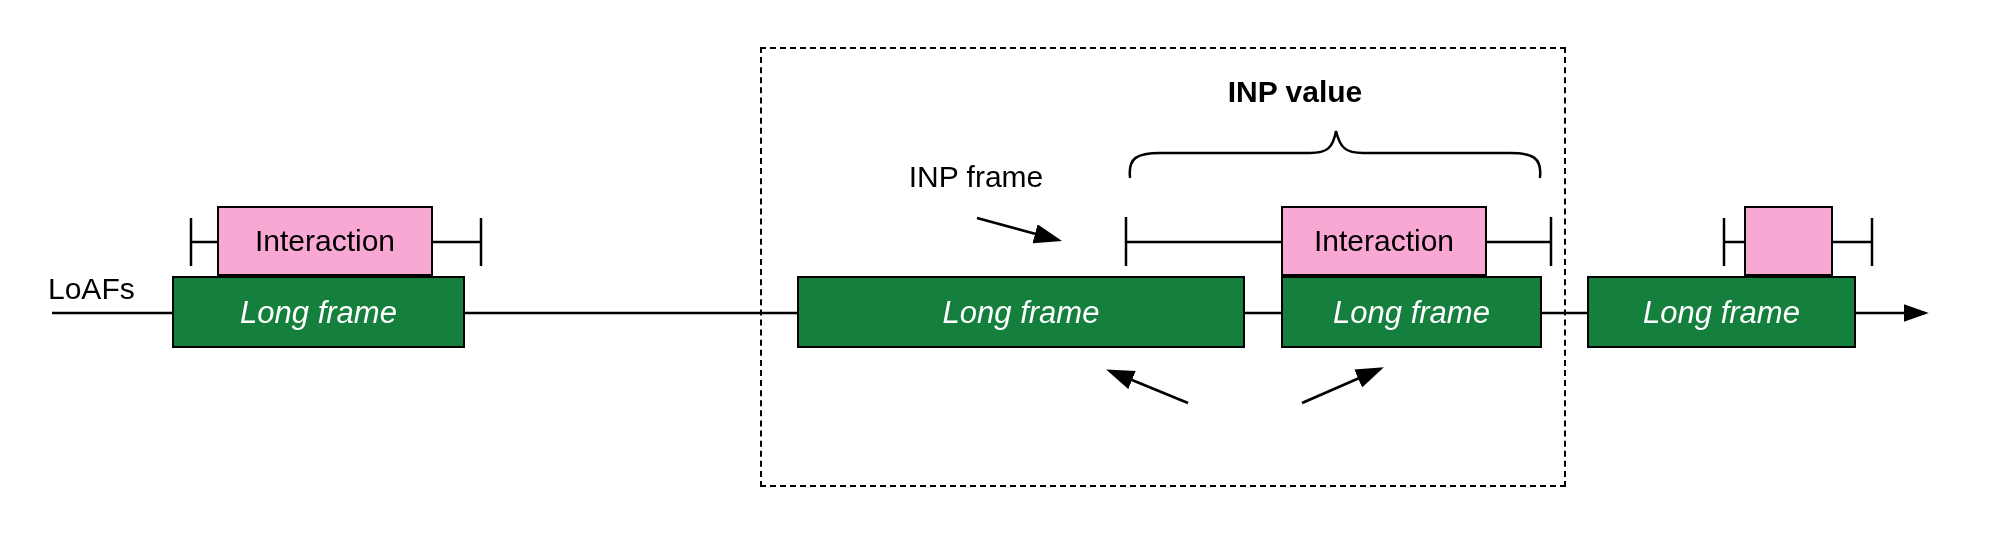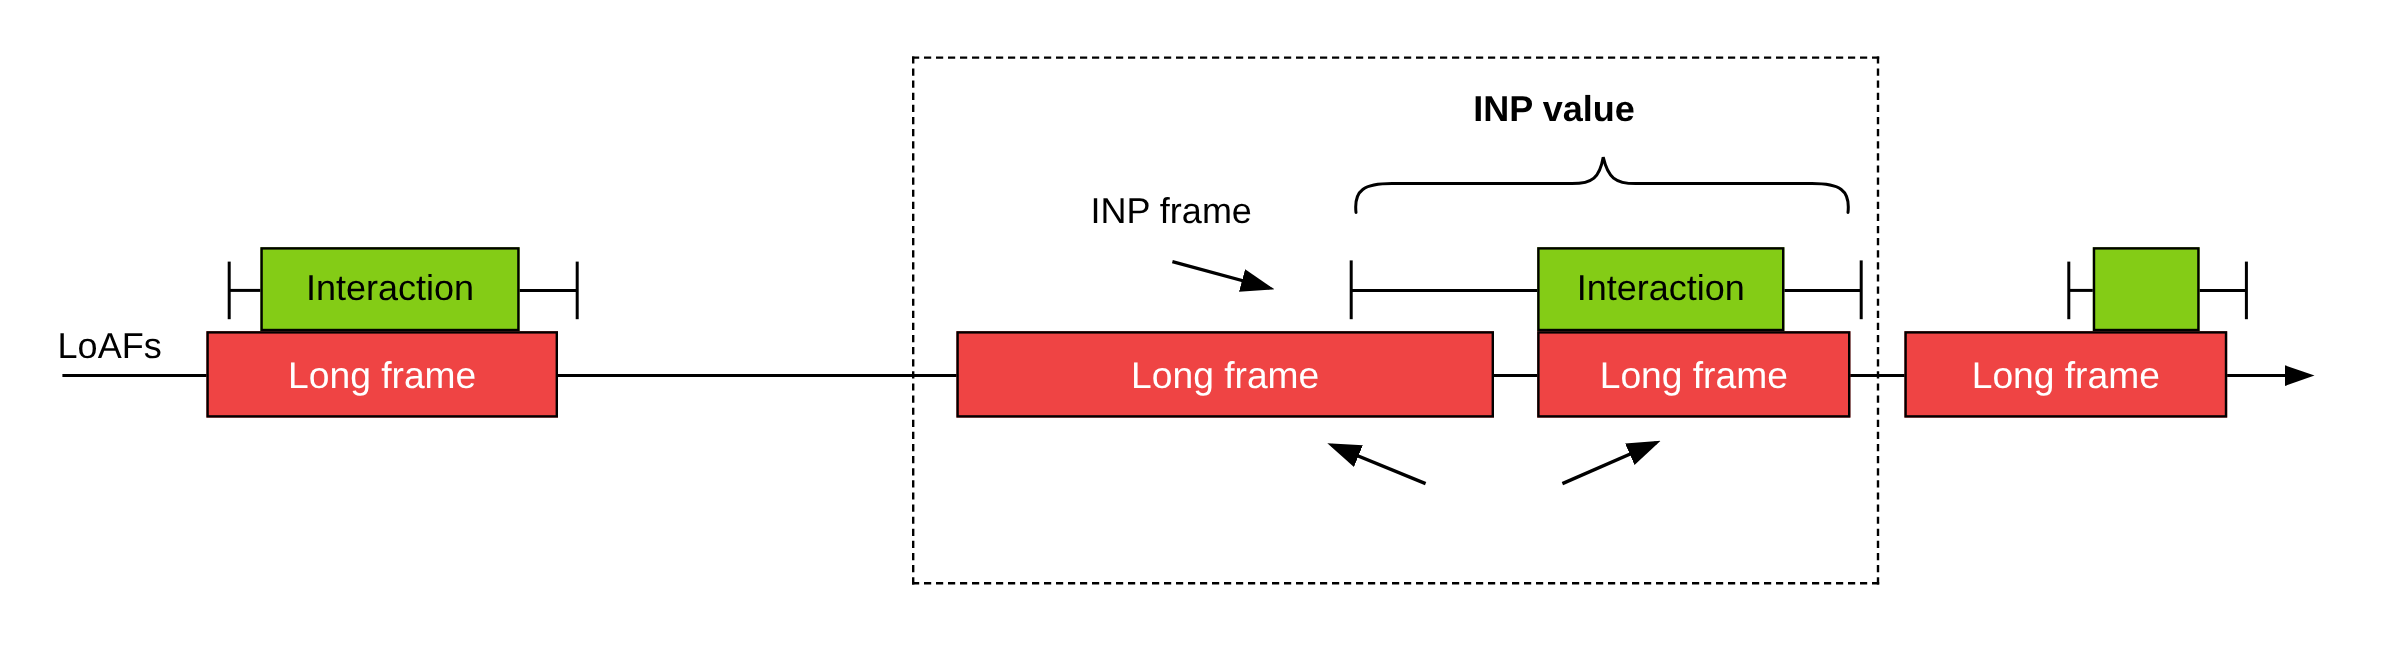--- a/index.html
+++ b/index.html
@@ -32,39 +32,40 @@
     height: 440px;
     border: 2.5px dashed #000000;
     z-index: 2;
     box-sizing: border-box;
     background: transparent;
   }
   .frame {
     position: absolute;
     top: 276px;
     height: 72px;
-    background: #ef4444;
+    background: #15803d;
     border: 2.5px solid #000000;
     box-sizing: border-box;
     z-index: 4;
     display: flex;
     align-items: center;
     justify-content: center;
+    font-style: italic;
   }
   .frame .frame-label {
     color: #ffffff;
     font-size: 31px;
     line-height: 1;
     white-space: nowrap;
   }
   .interaction {
     position: absolute;
     top: 206px;
     height: 70px;
-    background: #84cc16;
+    background: #f9a8d4;
     border: 2.5px solid #000000;
     box-sizing: border-box;
     z-index: 3;
     display: flex;
     align-items: center;
     justify-content: center;
   }
   .interaction .interaction-label {
     color: #000000;
     font-size: 30px;

